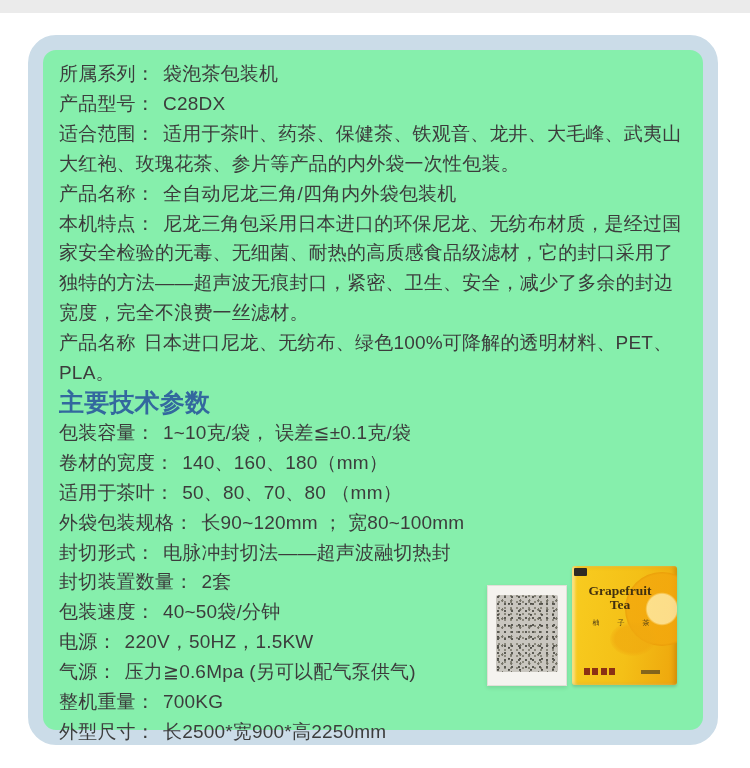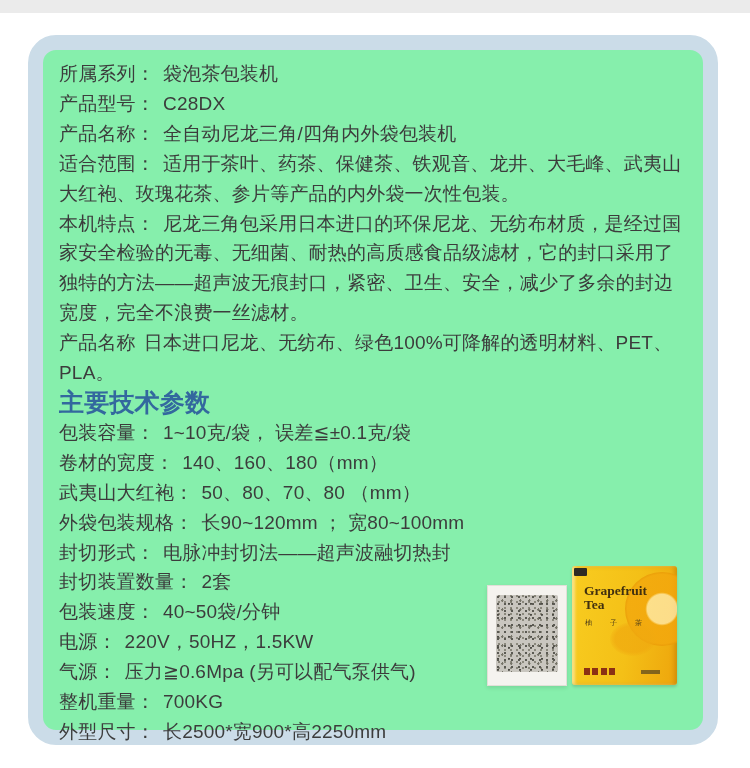--- a/index.html
+++ b/index.html
@@ -37,20 +37,21 @@
       radial-gradient(circle at 18% 78%, #4c4b44 0 1px, rgba(0,0,0,0) 1.2px),
       radial-gradient(circle at 55% 15%, #8a887c 0 1px, rgba(0,0,0,0) 1.2px);
     background-size:7px 7px,9px 9px,11px 11px,6px 6px;
     border-radius:2px;
   }
   .sachet{
     position:absolute;left:85px;top:0;width:105px;height:119px;
     background:linear-gradient(100deg,#f8cc20 0%,#f4c017 55%,#eea50c 100%);
     border-radius:3px;overflow:hidden;
     box-shadow:inset -3px 0 4px rgba(160,100,0,0.35), inset 3px 0 3px rgba(255,255,255,0.45), 0 2px 3px rgba(0,0,0,0.15);
+    text-align:center;
   }
   .notch{position:absolute;left:2px;top:2px;width:13px;height:8px;background:#2f2b24;border-radius:1px;}
   .slice{
     position:absolute;right:-22px;top:6px;width:74px;height:74px;border-radius:50%;
     background:radial-gradient(circle,#ffe9a8 0 28%,#f3a70d 32% 66%,#ea9a07 70%);
     opacity:0.8;
   }
   .slice2{
     position:absolute;left:38px;top:56px;width:46px;height:34px;border-radius:50%;
     background:radial-gradient(ellipse,#f0a90f 0 55%,rgba(240,169,15,0) 75%);
@@ -75,30 +76,30 @@
 </head>
 <body>
 
 <div class="top-band"></div>
 
 <div class="card">
   <div class="content">
 
     <p class="row"><span class="lbl">所属系列：</span><span>袋泡茶包装机</span></p>
     <p class="row"><span class="lbl">产品型号：</span><span>C28DX</span></p>
+    <p class="row"><span class="lbl">适合范围：</span><span>适用于茶叶、药茶、保健茶、铁观音、龙井、大毛峰、武夷山大红袍、玫瑰花茶、参片等产品的内外袋一次性包装。</span></p>
     <p class="row"><span class="lbl">产品名称：</span><span>全自动尼龙三角/四角内外袋包装机</span></p>
-    <p class="row"><span class="lbl">适合范围：</span><span>适用于茶叶、药茶、保健茶、铁观音、龙井、大毛峰、武夷山大红袍、玫瑰花茶、参片等产品的内外袋一次性包装。</span></p>
     <p class="row"><span class="lbl">本机特点：</span><span>尼龙三角包采用日本进口的环保尼龙、无纺布材质，是经过国家安全检验的无毒、无细菌、耐热的高质感食品级滤材，它的封口采用了独特的方法——超声波无痕封口，紧密、卫生、安全，减少了多余的封边宽度，完全不浪费一丝滤材。</span></p>
     <p class="row"><span class="lbl">产品名称</span><span>日本进口尼龙、无纺布、绿色100%可降解的透明材料、PET、PLA。</span></p>
 
     <p class="heading">主要技术参数</p>
 
     <p class="row"><span class="lbl">包装容量：</span><span>1~10克/袋， 误差≦±0.1克/袋</span></p>
     <p class="row"><span class="lbl">卷材的宽度：</span><span>140、160、180（mm）</span></p>
-    <p class="row"><span class="lbl">武夷山大红袍：</span><span>50、80、70、80 （mm）</span></p>
+    <p class="row"><span class="lbl">适用于茶叶：</span><span>50、80、70、80 （mm）</span></p>
     <p class="row"><span class="lbl">外袋包装规格：</span><span>长90~120mm ； 宽80~100mm</span></p>
     <p class="row"><span class="lbl">封切形式：</span><span>电脉冲封切法——超声波融切热封</span></p>
     <p class="row"><span class="lbl">封切装置数量：</span><span>2套</span></p>
     <p class="row"><span class="lbl">包装速度：</span><span>40~50袋/分钟</span></p>
     <p class="row"><span class="lbl">电源：</span><span>220V，50HZ，1.5KW</span></p>
     <p class="row"><span class="lbl">气源：</span><span>压力≧0.6Mpa (另可以配气泵供气)</span></p>
     <p class="row"><span class="lbl">整机重量：</span><span>700KG</span></p>
     <p class="row"><span class="lbl">外型尺寸：</span><span>长2500*宽900*高2250mm</span></p>
 
   </div>

